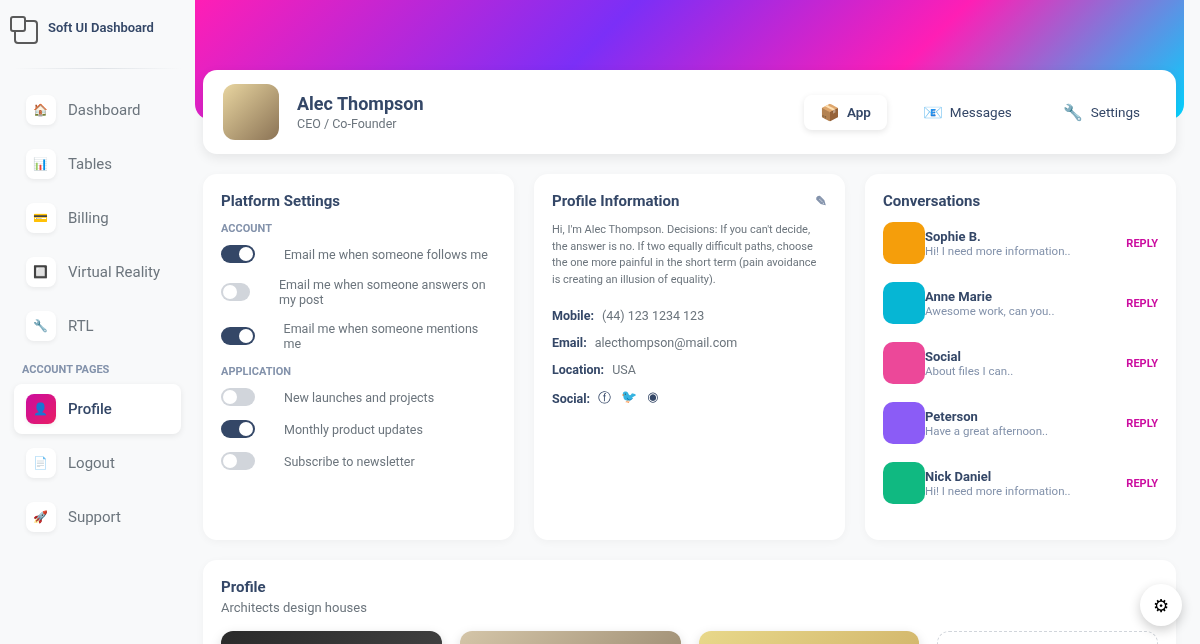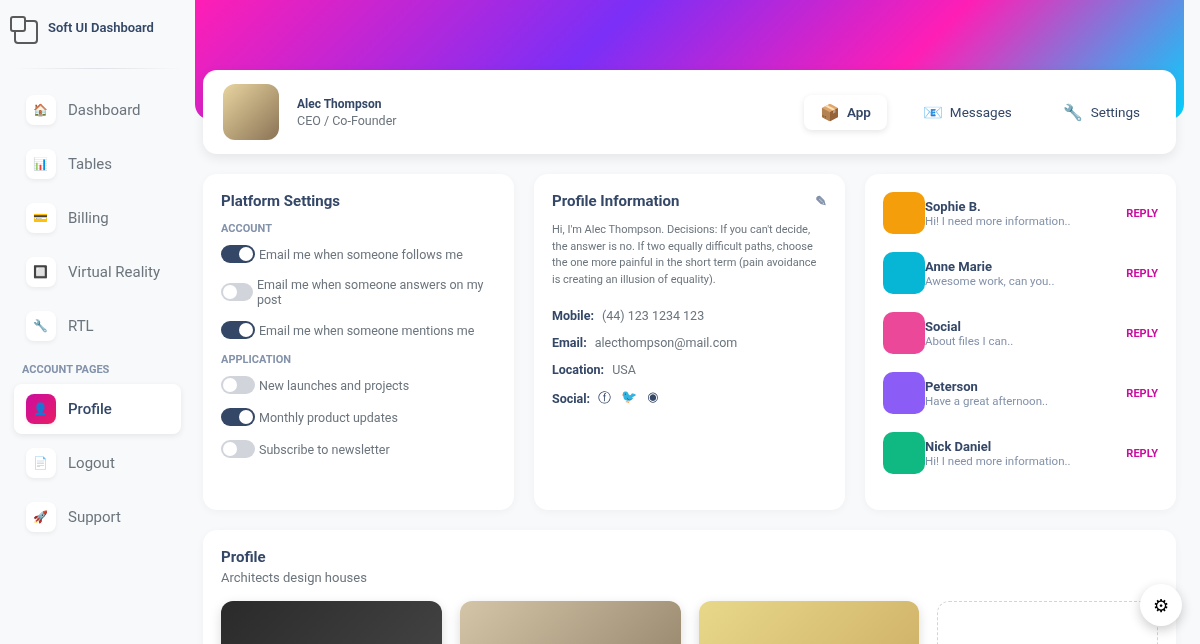--- a/index.html
+++ b/index.html
@@ -14,31 +14,31 @@
 .nav-item { display: flex; align-items: center; gap: 12px; padding: 10px 12px; border-radius: 8px; cursor: pointer; margin-bottom: 4px; }
 .nav-item.active { background: #fff; box-shadow: 0 2px 6px rgba(0,0,0,0.08); }
 .nav-icon { width: 30px; height: 30px; border-radius: 8px; background: #fff; display: flex; align-items: center; justify-content: center; font-size: 12px; box-shadow: 0 2px 4px rgba(0,0,0,0.06); }
 .nav-item.active .nav-icon { background: linear-gradient(135deg, #cb0c9f, #e91e63); color: #fff; }
 .nav-label { font-size: 15px; color: #6c757d; }
 .nav-item.active .nav-label { color: #344767; font-weight: 500; }
 .main { flex: 1; padding: 0 16px 16px 0; }
 .banner { height: 120px; background: linear-gradient(135deg, #ff1eb5 0%, #7b2ff7 40%, #ff1eb5 70%, #00d4ff 100%); border-radius: 0 0 16px 16px; margin-top: -80px; }
 .profile-bar { background: #fff; border-radius: 14px; box-shadow: 0 4px 12px rgba(0,0,0,0.08); margin: -50px 8px 0; padding: 14px 20px; display: flex; align-items: center; position: relative; }
 .avatar { width: 56px; height: 56px; border-radius: 12px; background: linear-gradient(135deg, #e8d5a0, #8b7355); }
-.pname { font-size: 12px; font-weight: 700; color: #344767; margin-left: 18px; }
+.pname { font-size: 18px; font-weight: 700; color: #344767; margin-left: 18px; }
 .prole { font-size: 12.5px; color: #6c757d; margin-left: 18px; margin-top: 2px; }
 .tabs { margin-left: auto; display: flex; gap: 20px; align-items: center; }
 .tab { display: flex; align-items: center; gap: 7px; padding: 8px 16px; border-radius: 8px; cursor: pointer; }
 .tab.active { background: #fff; box-shadow: 0 2px 6px rgba(0,0,0,0.1); font-weight: 600; }
 .tab-label { font-size: 13.5px; color: #344767; }
 .grid3 { display: grid; grid-template-columns: 1fr 1fr 1fr; gap: 20px; margin: 20px 8px 0; }
 .card { background: #fff; border-radius: 14px; padding: 18px; box-shadow: 0 2px 8px rgba(0,0,0,0.04); }
 .card-title { font-size: 15px; font-weight: 700; color: #344767; margin-bottom: 12px; display: flex; justify-content: space-between; align-items: center; }
 .sect-lbl { font-size: 11px; font-weight: 700; color: #8392ab; margin: 8px 0 10px; }
-.switch-row { display: flex; align-items: center; gap: 4px; margin-bottom: 14px; }
+.switch-row { display: flex; align-items: center; gap: 29px; margin-bottom: 14px; }
 .switch { width: 34px; height: 18px; border-radius: 9px; background: #d1d5db; position: relative; cursor: pointer; }
 .switch.on { background: #344767; }
 .switch::after { content: ''; position: absolute; width: 14px; height: 14px; border-radius: 50%; background: #fff; top: 2px; left: 2px; transition: left 0.2s; }
 .switch.on::after { left: 18px; }
 .switch-lbl { font-size: 12.5px; color: #6c757d; }
 .bio { font-size: 11px; color: #6c757d; line-height: 1.5; margin-bottom: 20px; }
 .info-row { display: flex; font-size: 12.5px; margin-bottom: 12px; }
 .info-k { font-weight: 700; color: #344767; margin-right: 8px; }
 .info-v { color: #6c757d; }
 .social-icons { display: flex; gap: 10px; font-size: 13px; color: #344767; }
@@ -181,20 +181,21 @@
         <span class="info-k">Social:</span>
         <span class="social-icons">
           <span style="cursor:pointer">ⓕ</span>
           <span style="cursor:pointer;color:#1da1f2">🐦</span>
           <span style="cursor:pointer">◉</span>
         </span>
       </div>
     </div>
 
     <div class="card">
+      <div class="card-title">Conversations</div>
       <div id="conv-list">
           <div class="conv">
     <div class="conv-av" style="background:#f59e0b"></div>
     <div>
       <div class="conv-name">Sophie B.</div>
       <div class="conv-msg">Hi! I need more information..</div>
     </div>
     <div class="conv-reply">REPLY</div>
           </div>
           <div class="conv">

